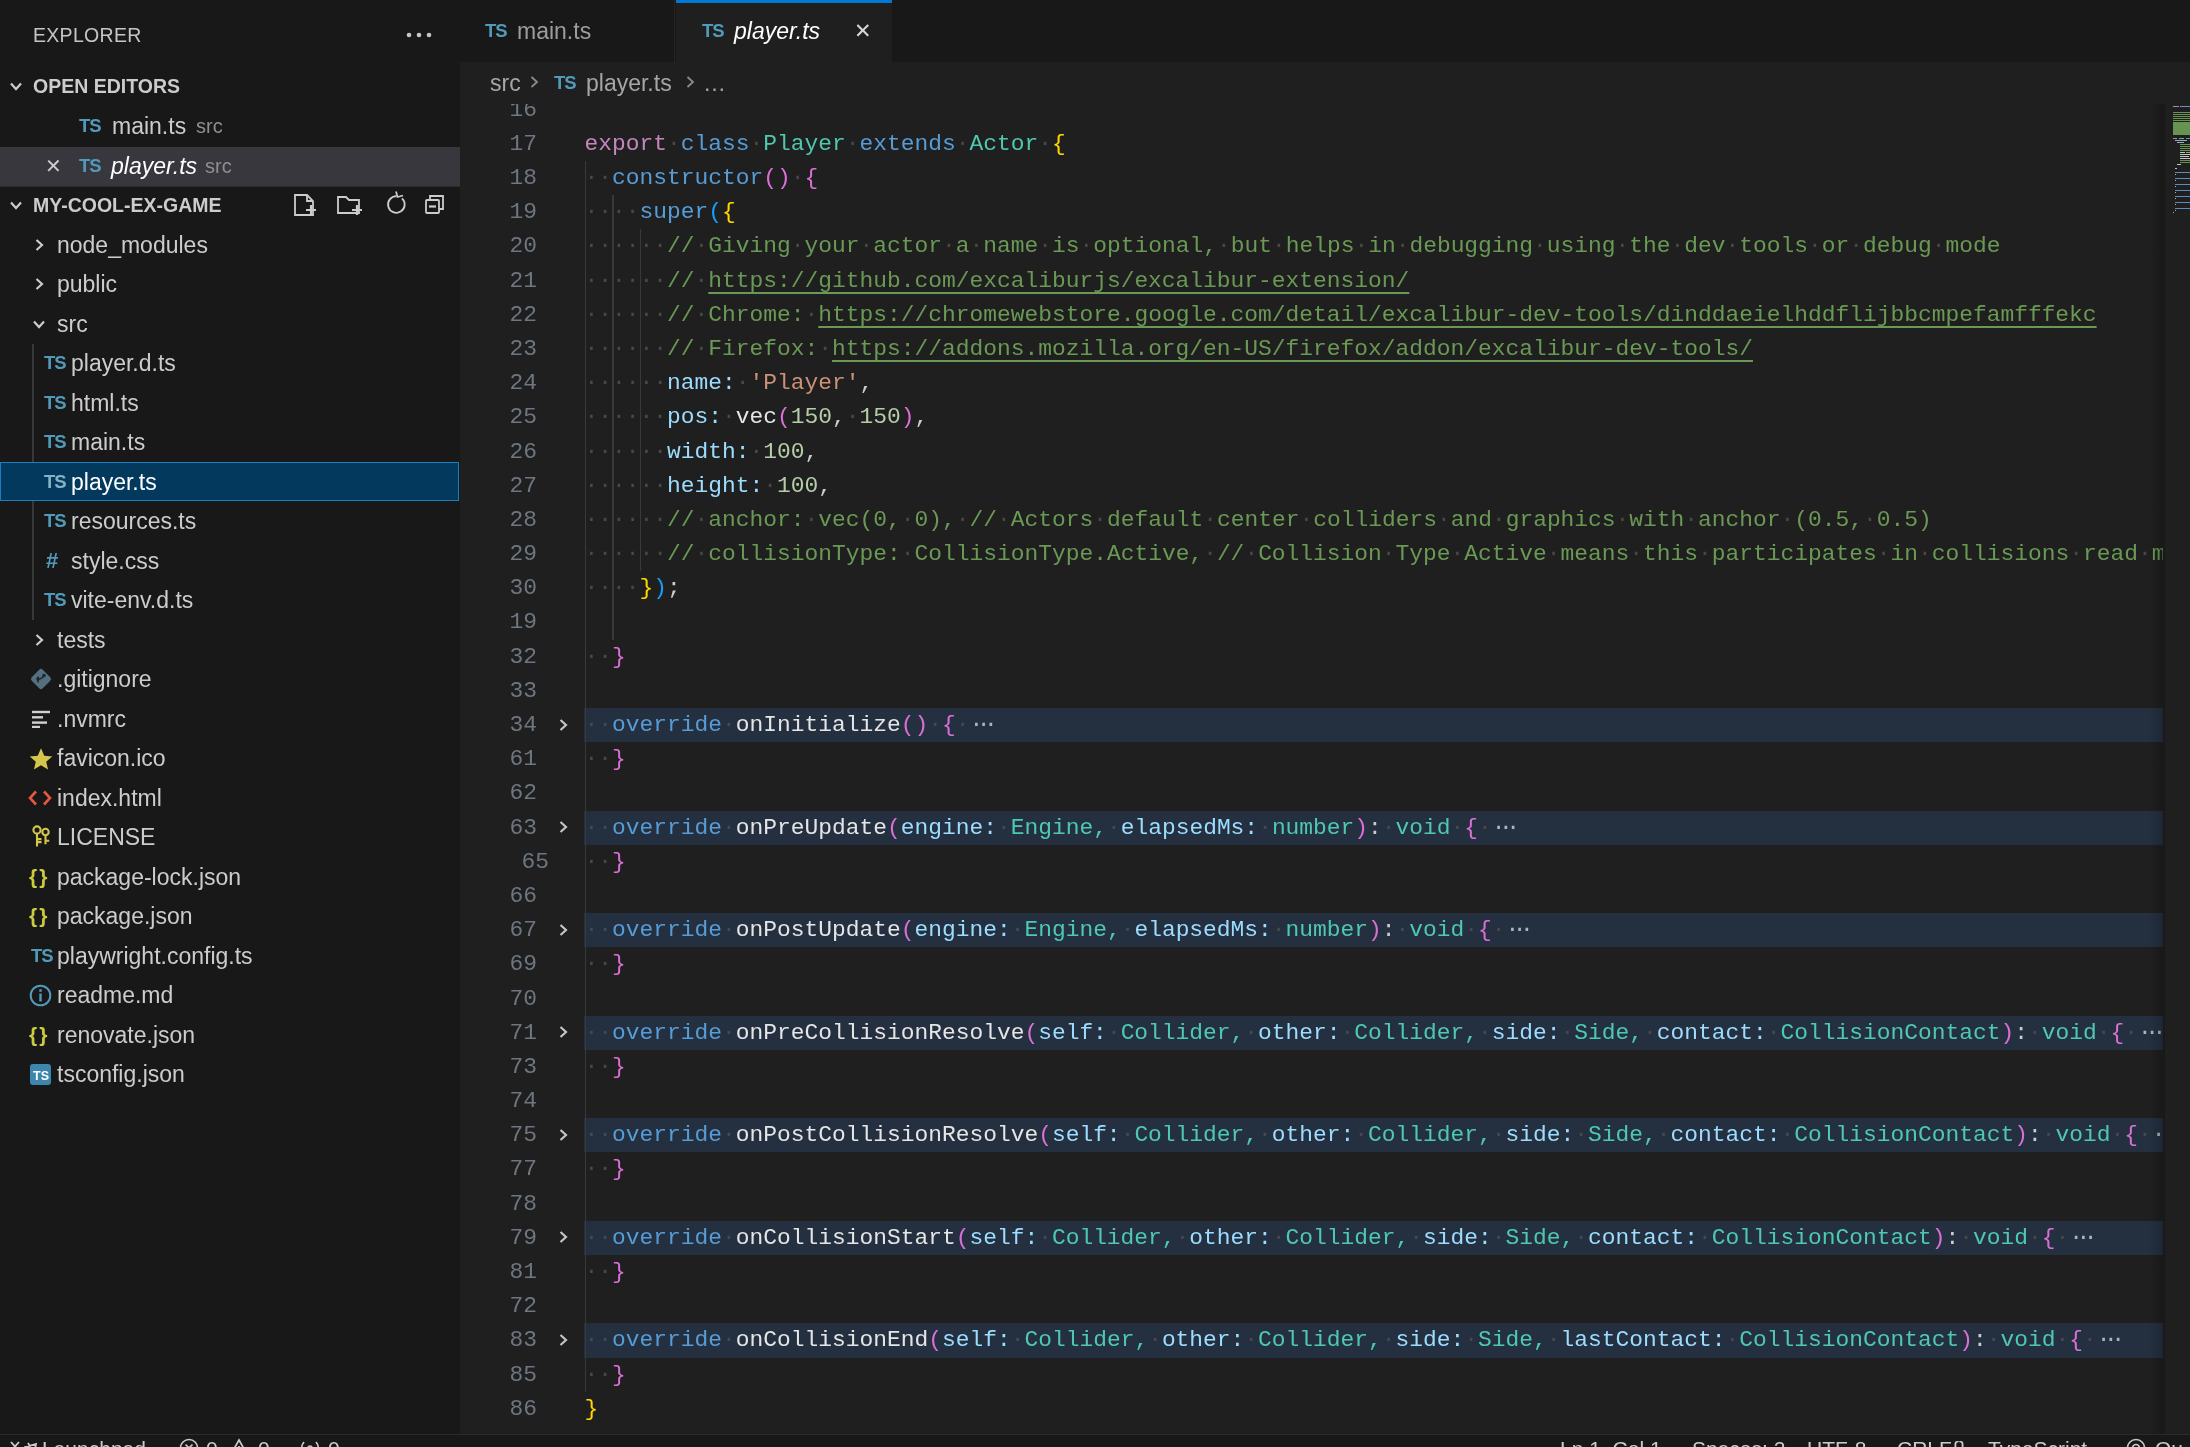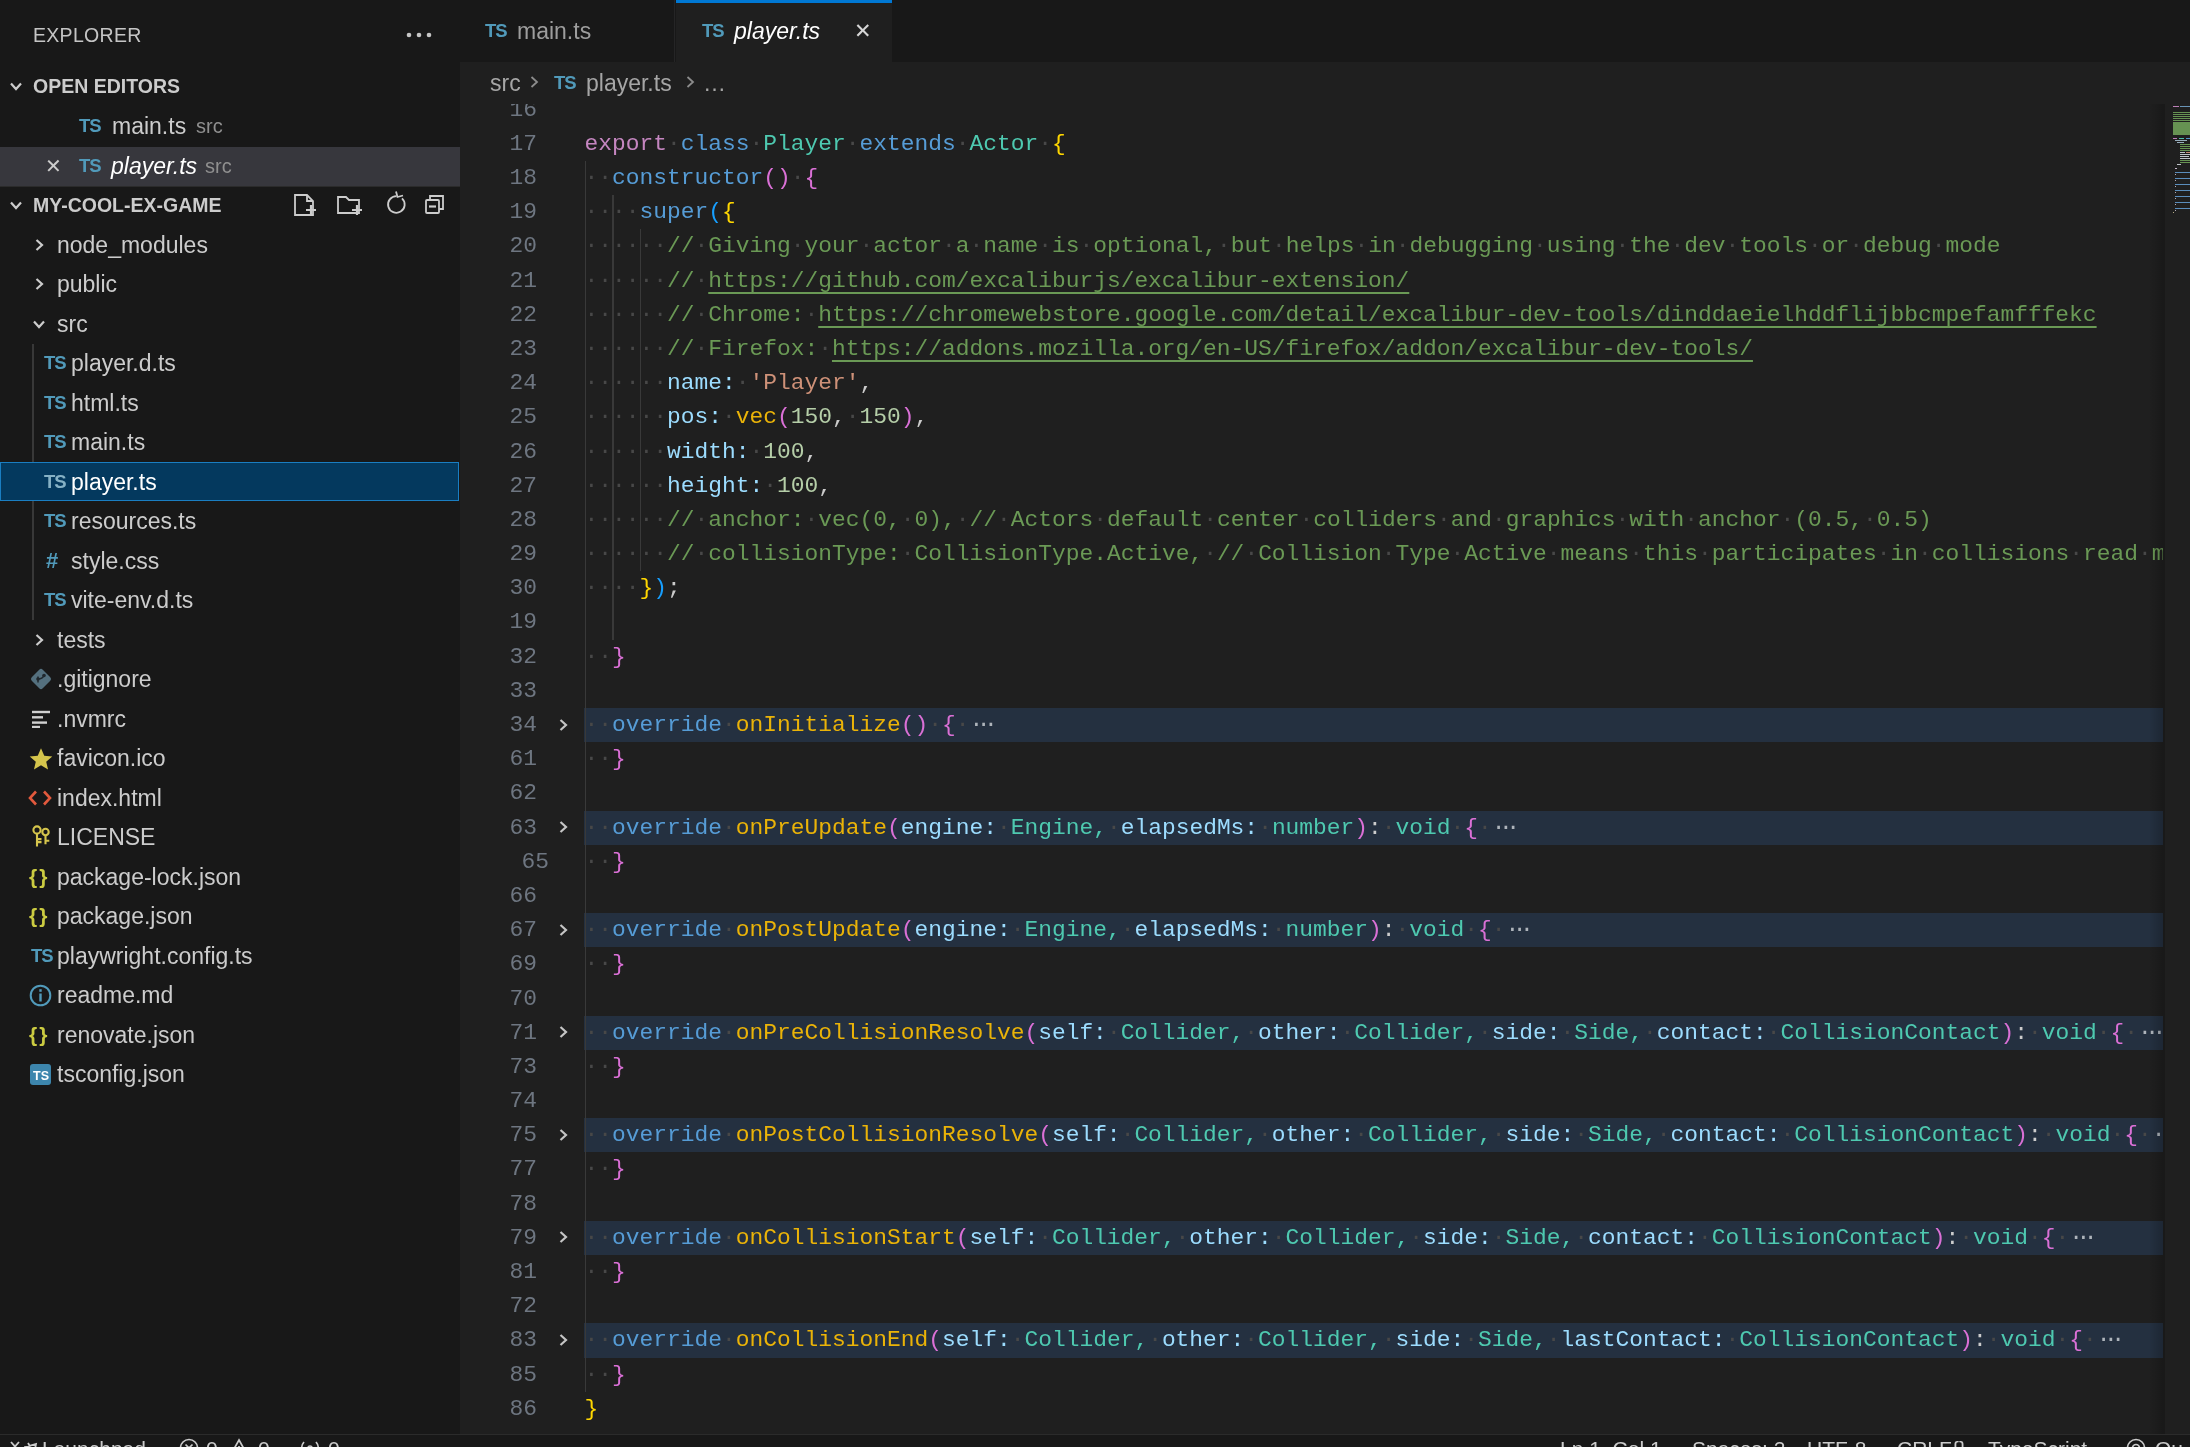--- a/index.html
+++ b/index.html
@@ -17,21 +17,21 @@
 .tab{position:absolute;top:0;height:62px;line-height:62px;font-size:23px;white-space:nowrap}
 #bc{position:absolute;left:0;top:62px;width:1730px;height:42px;background:#1f1f1f;line-height:42px;font-size:23px;color:#a6a6a6;white-space:nowrap}
 #code{position:absolute;left:0;top:104px;width:1730px;height:1330px;background:#1f1f1f;overflow:hidden}
 #clip{position:absolute;left:0;top:0;width:1704px;height:1330px;overflow:hidden}
 .crow{position:absolute;left:124.5px;white-space:pre;font-family:"Liberation Mono",monospace;
  font-size:22.917px;line-height:34.19px;height:34.19px;color:#cccccc}
 .lnum{position:absolute;width:77px;text-align:right;font-family:"Liberation Mono",monospace;
  font-size:22.917px;line-height:34.19px;height:34.19px;color:#6e7681}
 .band{position:absolute;left:124px;width:1580px;height:34.19px;background:#243040}
 .guide{position:absolute;width:1.5px;background:#393939}
-.k{color:#569cd6}.c{color:#c586c0}.t{color:#4ec9b0}.f{color:#eab308}.v{color:#9cdcfe}
+.k{color:#569cd6}.c{color:#c586c0}.t{color:#4ec9b0}.f{color:#e5e5e5}.v{color:#9cdcfe}
 .s{color:#ce9178}.n{color:#b5cea8}.m{color:#6a9955}.p{color:#cccccc}
 .b1{color:#ffd700}.b2{color:#da70d6}.b3{color:#179fff}
 .u{text-decoration:underline;text-underline-offset:5px;text-decoration-thickness:2px}
 i.w{font-style:normal;color:#484848}
 .el{color:#aeb4bb;margin-left:0;letter-spacing:-6.5px}
 #mm{position:absolute;left:1712px;top:0;width:18px;height:1332px}
 .mk{position:absolute;height:1.2px;opacity:0.95}
 #status{position:absolute;left:0;top:1434px;width:2190px;height:40px;background:#181818;border-top:1px solid #2b2b2b;color:#cccccc;font-size:21px}
 .st{position:absolute;top:2px;white-space:nowrap}
 svg{display:block}

